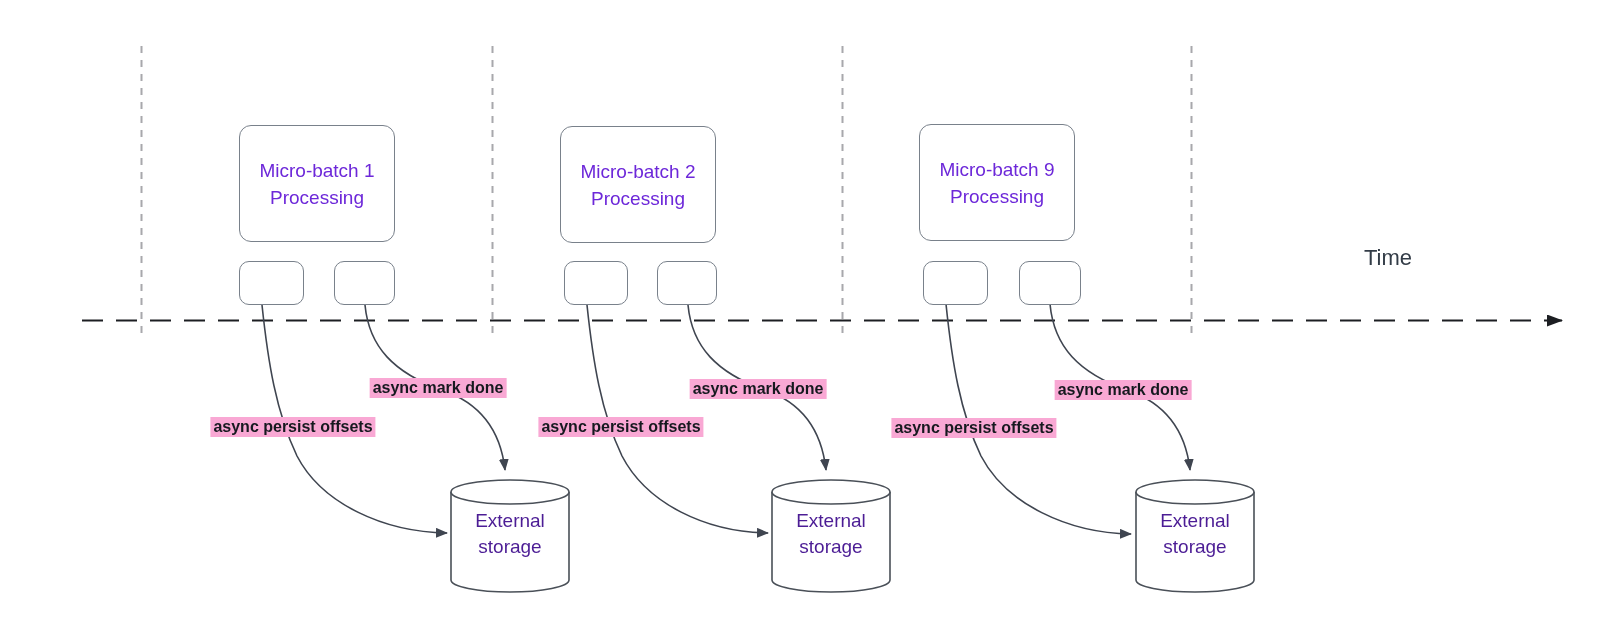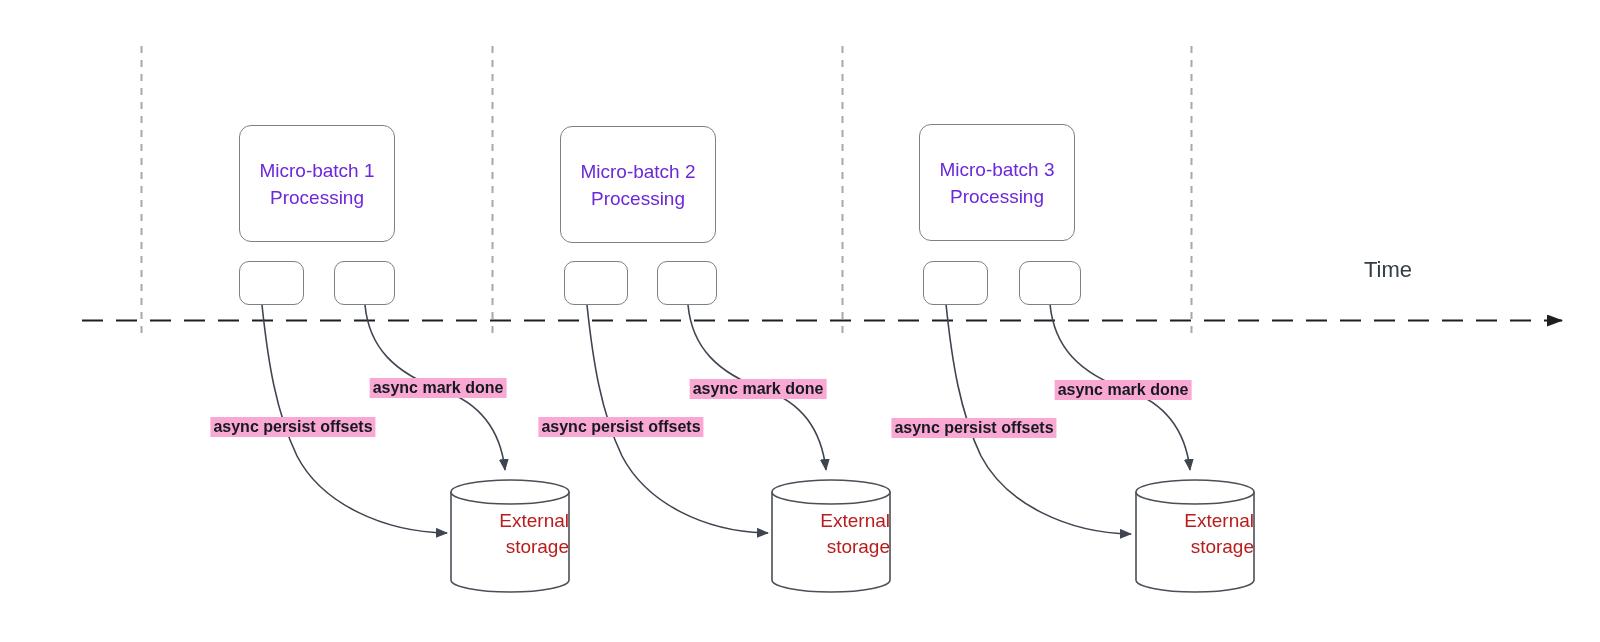--- a/index.html
+++ b/index.html
@@ -46,22 +46,22 @@
     background: #f9a8d4;
     padding: 1px 3px;
     font-size: 16px;
     font-weight: bold;
     color: #16191f;
     white-space: nowrap;
   }
   .storage-label {
     position: absolute;
     width: 118px;
-    text-align: right;
-    color: #b91c1c;
+    text-align: center;
+    color: #4c1d95;
     font-size: 19px;
     line-height: 26px;
   }
   .time-label {
     position: absolute;
     transform: translate(-50%, -50%);
     font-size: 22px;
     color: #333c47;
     white-space: nowrap;
   }
@@ -131,27 +131,27 @@
   <div class="task-box" style="left:564px; top:261px; width:64px;"></div>
   <div class="task-box" style="left:657px; top:261px; width:60px;"></div>
   <div class="edge-label" style="left:621px; top:427px;">async persist offsets</div>
   <div class="edge-label" style="left:758px; top:389px;">async mark done</div>
   <div class="storage-label" style="left:772px; top:508px;">
     <span style="display:block">External</span>
     <span style="display:block">storage</span>
   </div>
 
   <div class="proc-box" style="left:919px; top:124px;">
-    <span>Micro-batch 3</span>
+    <span>Micro-batch 9</span>
     <span>Processing</span>
   </div>
   <div class="task-box" style="left:923px; top:261px; width:65px;"></div>
   <div class="task-box" style="left:1019px; top:261px; width:62px;"></div>
   <div class="edge-label" style="left:974px; top:428px;">async persist offsets</div>
   <div class="edge-label" style="left:1123px; top:390px;">async mark done</div>
   <div class="storage-label" style="left:1136px; top:508px;">
     <span style="display:block">External</span>
     <span style="display:block">storage</span>
   </div>
 
-  <div class="time-label" style="left:1388px; top:270px;">Time</div>
+  <div class="time-label" style="left:1388px; top:258px;">Time</div>
 
 </div>
 
 </body></html>

